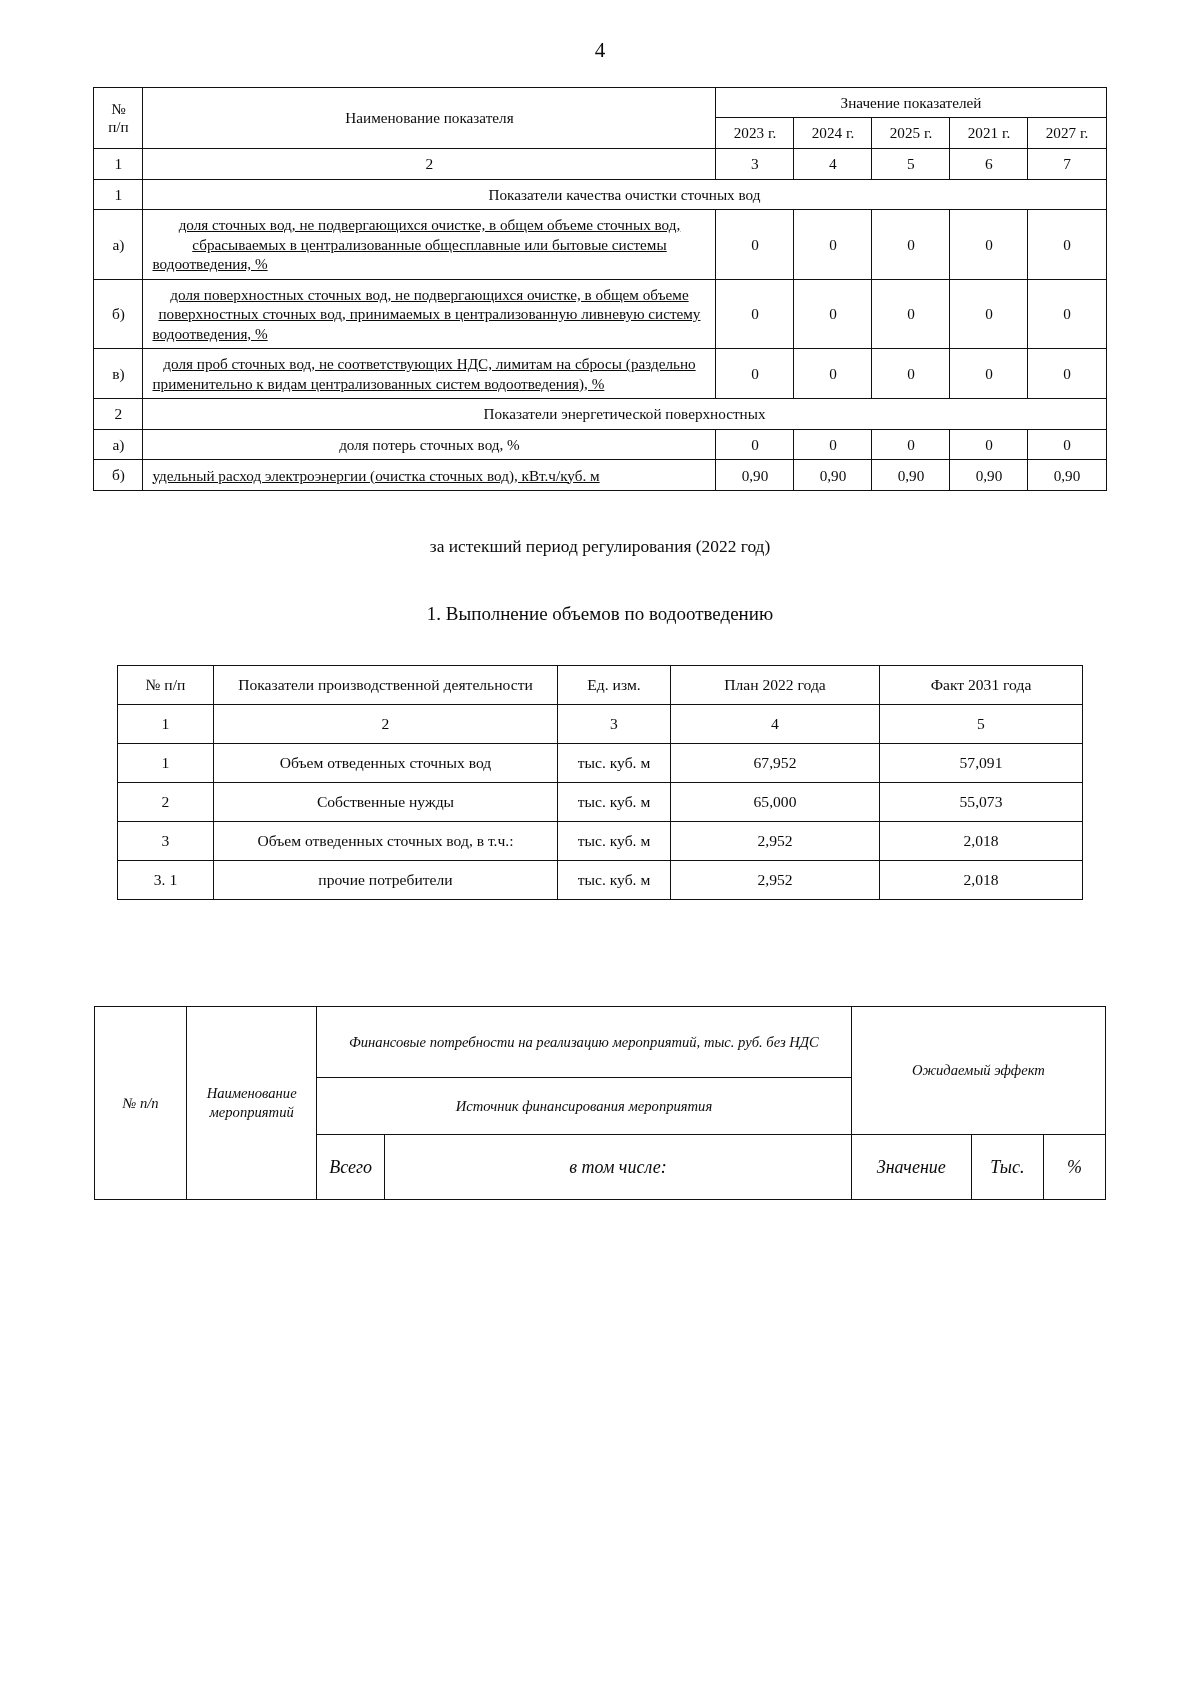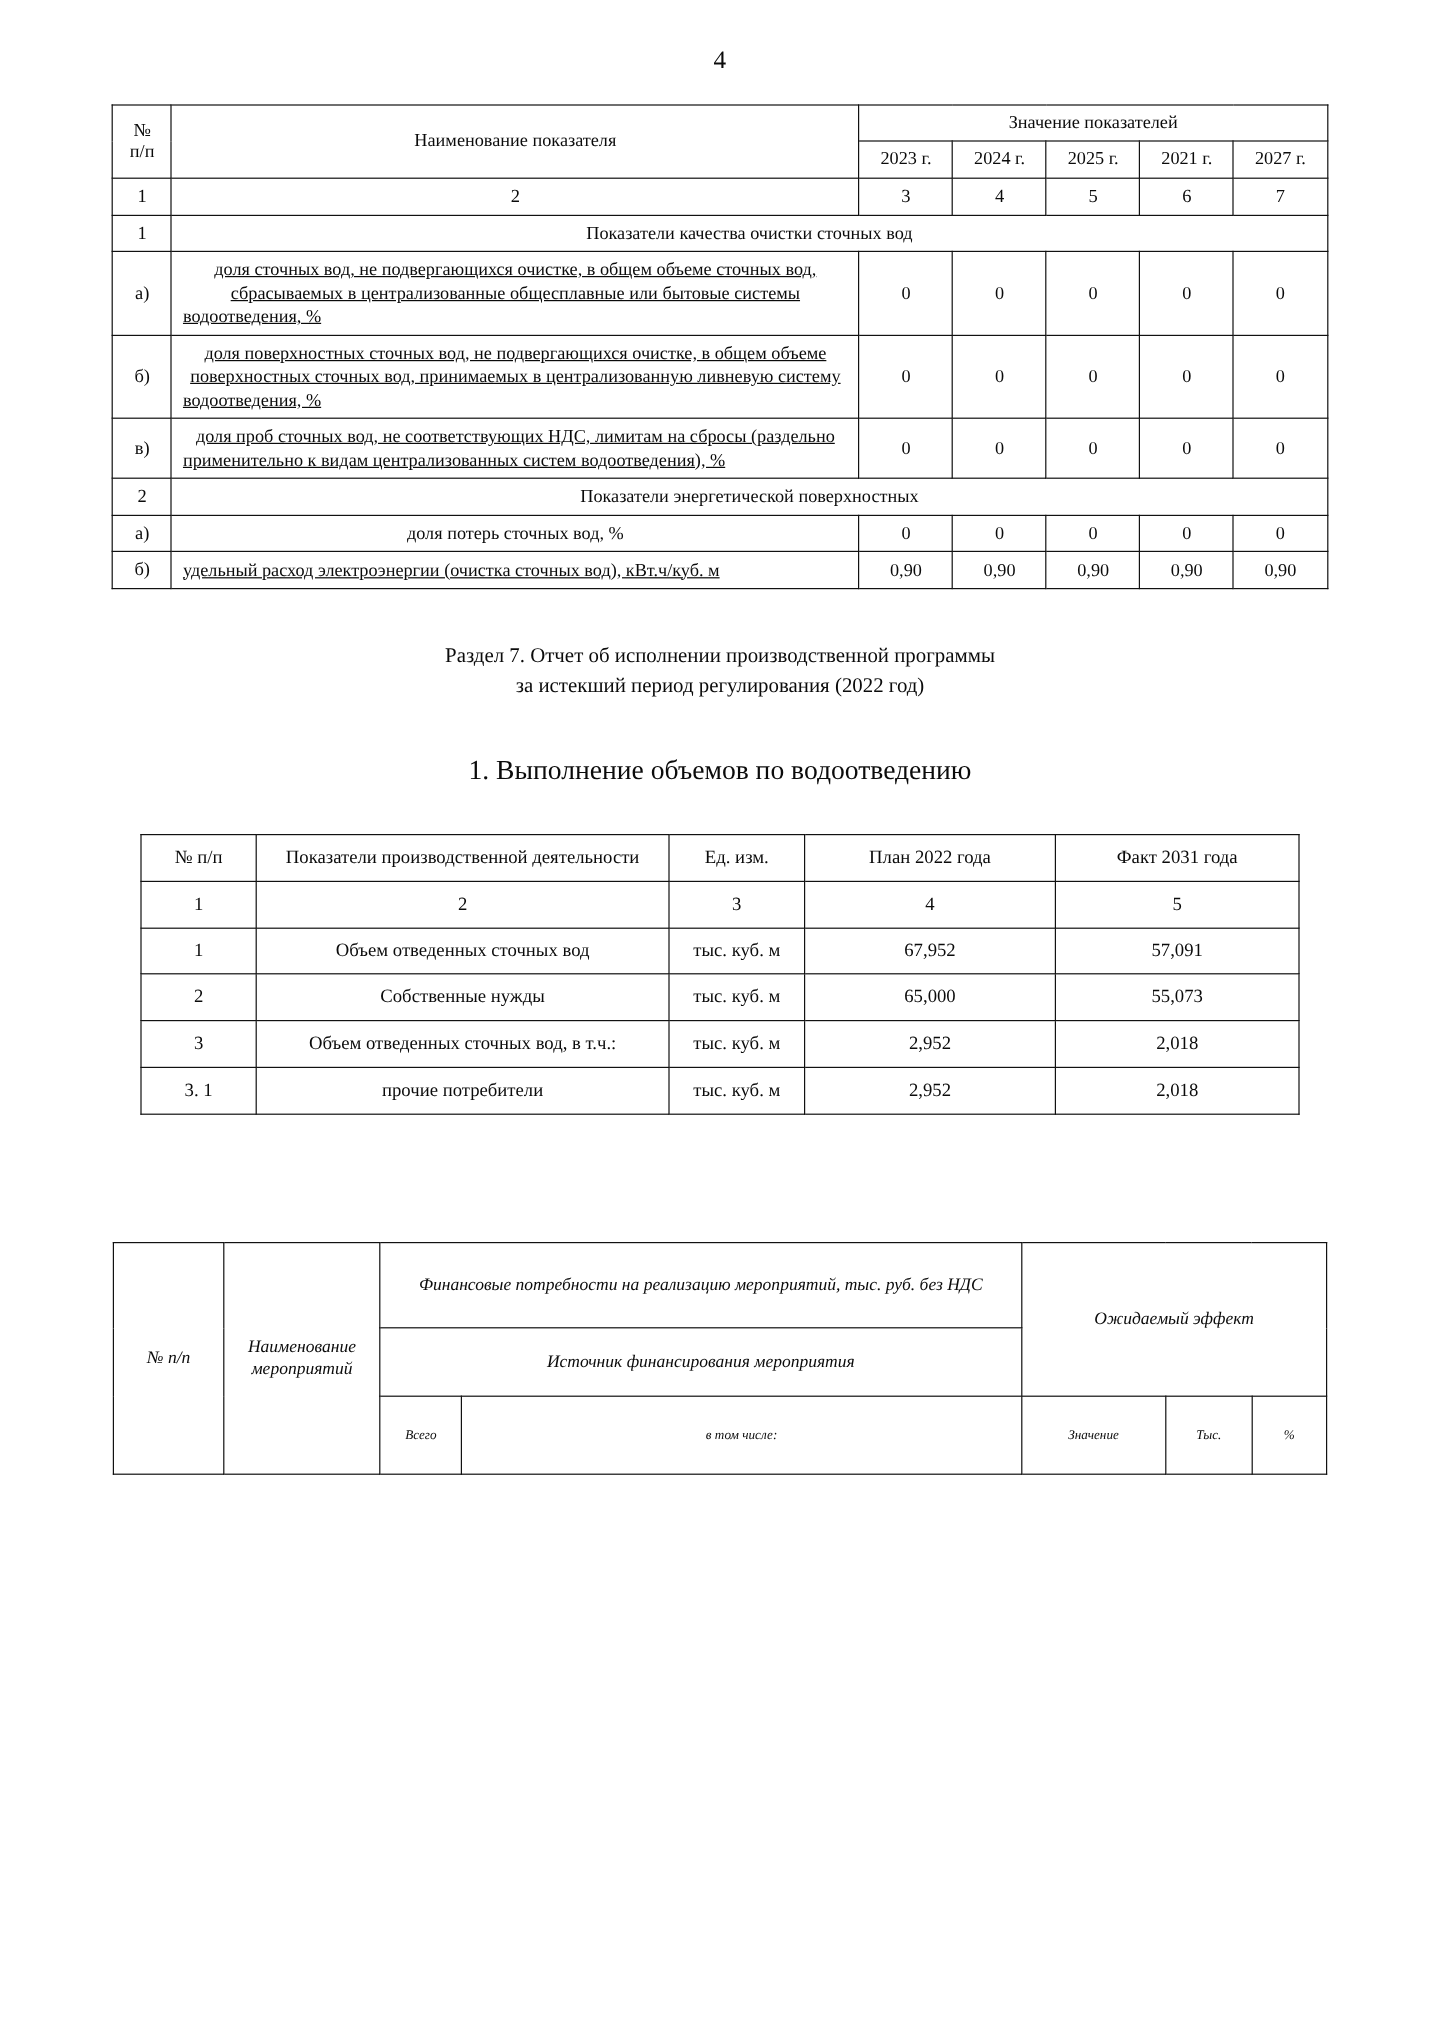--- a/index.html
+++ b/index.html
@@ -65,21 +65,21 @@
 
   
   .sec-title {
     text-align: center;
     font-size: 17.4px;
     line-height: 1.45;
     margin: 0;
   }
   .block-title {
     text-align: center;
-    font-size: 23px;
+    font-size: 19px;
     margin: 0;
   }
   .spacer-1 { height: 43px; }
   .spacer-2 { height: 44px; }
   .spacer-3 { height: 40px; }
   .spacer-4 { height: 62px; }
   .spacer-5 { height: 44px; }
 
   
   #table-volumes {
@@ -88,21 +88,21 @@
     font-size: 15.6px;
   }
   #table-volumes td { padding: 9px 8px; }
 
   
   #table-measures {
     width: 1012px;
     font-size: 14.6px;
   }
   #table-measures td { padding: 6px 6px; font-style: italic; }
-  .small-cell { font-size: 11px; }
+  .small-cell { font-size: 18px; }
 </style>
 </head>
 <body>
 
 <div class="page">
 
   <div class="page-number">4</div>
 
   <table class="doc" id="table-indicators">
     <colgroup>
@@ -198,21 +198,20 @@
         <td class="num">0,90</td>
         <td class="num">0,90</td>
         <td class="num">0,90</td>
       </tr>
     </tbody>
   </table>
 
   <div class="spacer-1"></div>
 
   <div>
-    <div class="sec-title">Раздел 7. Отчет об исполнении производственной программы</div>
     <div class="sec-title">за истекший период регулирования (2022 год)</div>
   </div>
 
   <div class="spacer-2"></div>
 
   <div class="block-title">1. Выполнение объемов по водоотведению</div>
 
   <div class="spacer-3"></div>
 
   <table class="doc" id="table-volumes">

